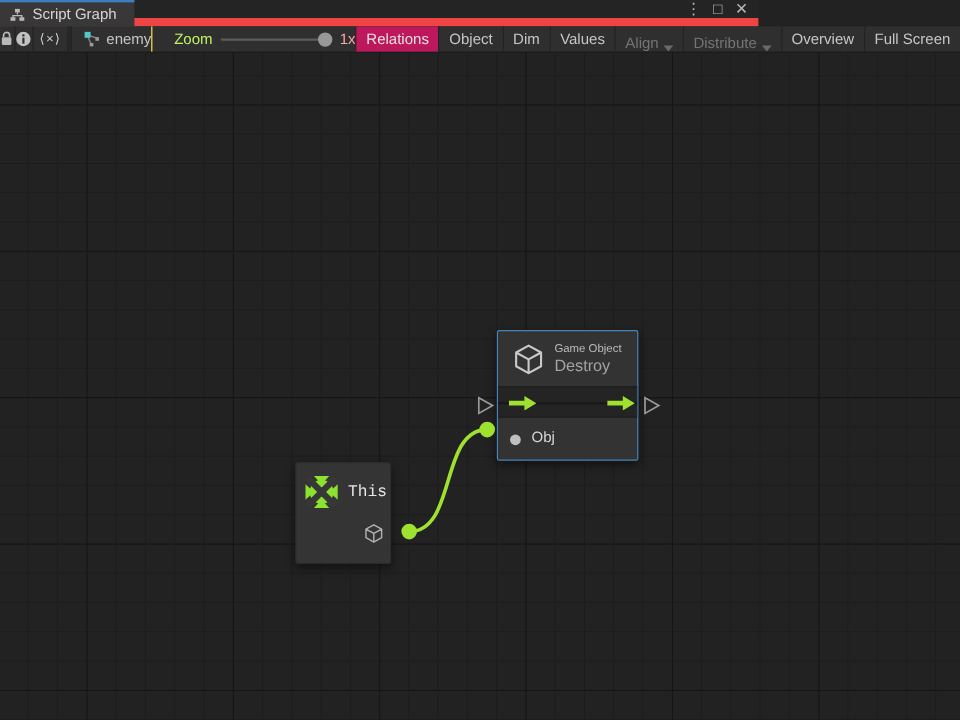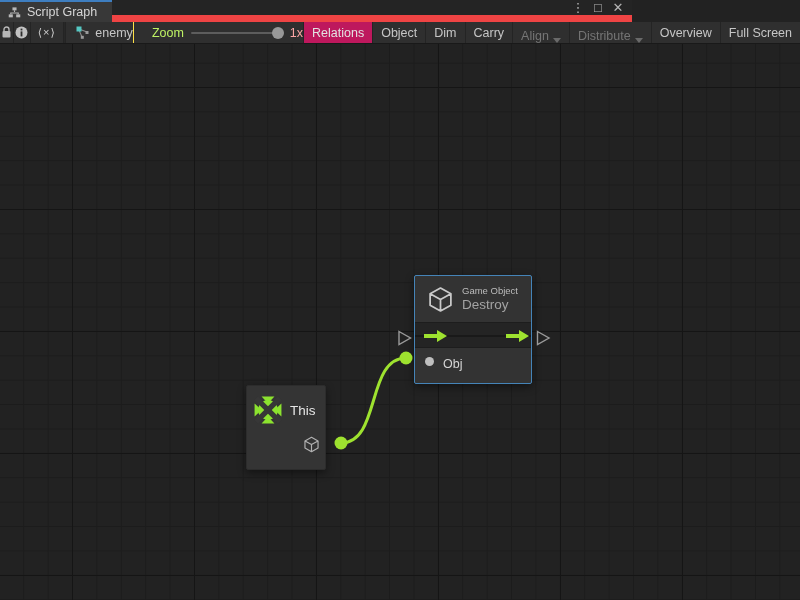--- a/index.html
+++ b/index.html
@@ -44,36 +44,36 @@
       linear-gradient(to bottom,#151515 1px,transparent 1px),
       linear-gradient(to right,#1c1c1c 1px,transparent 1px),
       linear-gradient(to bottom,#1c1c1c 1px,transparent 1px);
     background-size:122px 122px,122px 122px,24.4px 24.4px,24.4px 24.4px;
     background-position:72px 43px,72px 43px,72px 43px,72px 43px;}
 
   .wire-layer{position:absolute;left:0;top:0;width:800px;height:556px;pointer-events:none;}
 
   
   .node{position:absolute;background:#343434;border-radius:2px;box-shadow:0 3px 8px rgba(0,0,0,.45);}
-  .node-this{left:246px;top:341px;width:80px;height:85px;border:1px solid #2c2c2c;}
+  .node-this{left:246px;top:341px;width:80px;height:85px;border:1px solid #2c2c2c;font-family:Liberation Mono, monospace;}
   .node-this .hdr{display:flex;align-items:center;gap:8px;padding:10px 0 0 7px;}
   .node-this .hdr-label{color:#e6e6e6;font-size:13.5px;}
   .node-this .out-cube{position:absolute;right:5px;bottom:16px;}
 
   .node-destroy{left:414px;top:231px;width:118px;height:109px;border:1.5px solid #4584b8;background:#333333;}
   .nd-header{display:flex;align-items:center;gap:8px;padding:9px 6px 8px 12px;}
   .nd-titles{display:flex;flex-direction:column;line-height:1.25;}
   .nd-sub{font-size:9.5px;color:#bcbcbc;}
   .nd-title{font-size:13.5px;color:#a3a3a3;}
   .nd-flow{position:relative;height:26px;background:#242424;border-top:1px solid #1d1d1d;border-bottom:1px solid #1d1d1d;}
   .nd-flow .rail{position:absolute;left:0;right:0;top:12px;height:2px;background:#191919;}
   .nd-flow svg{position:absolute;top:7px;}
   .nd-flow .fl-in{left:9px;}
   .nd-flow .fl-out{right:2px;}
-  .nd-obj{display:flex;align-items:flex-start;gap:9px;padding:9px 0 0 10px;}
+  .nd-obj{display:flex;align-items:flex-end;gap:9px;padding:9px 0 0 10px;}
   .port-dot{width:9px;height:9px;border-radius:50%;background:#bfbfbf;}
   .nd-obj-label{font-size:12.5px;color:#d6d6d6;}
 </style>
 </head>
 <body>
 
 <div class="titlebar">
   <div class="tab">
     <svg width="13" height="13" viewBox="0 0 14 14">
       <g stroke="#b8b8b8" stroke-width="1.2" fill="none">
@@ -132,21 +132,21 @@
   <div class="tb-text-btn active">
     <span>Relations</span>
   </div>
   <div class="tb-text-btn">
     <span>Object</span>
   </div>
   <div class="tb-text-btn">
     <span>Dim</span>
   </div>
   <div class="tb-text-btn">
-    <span>Carry</span>
+    <span>Values</span>
   </div>
   <div class="tb-text-btn disabled">
     <span>Align</span>
     <span class="dd-arrow"></span>
   </div>
   <div class="tb-text-btn disabled">
     <span>Distribute</span>
     <span class="dd-arrow"></span>
   </div>
   <div class="tb-text-btn">

